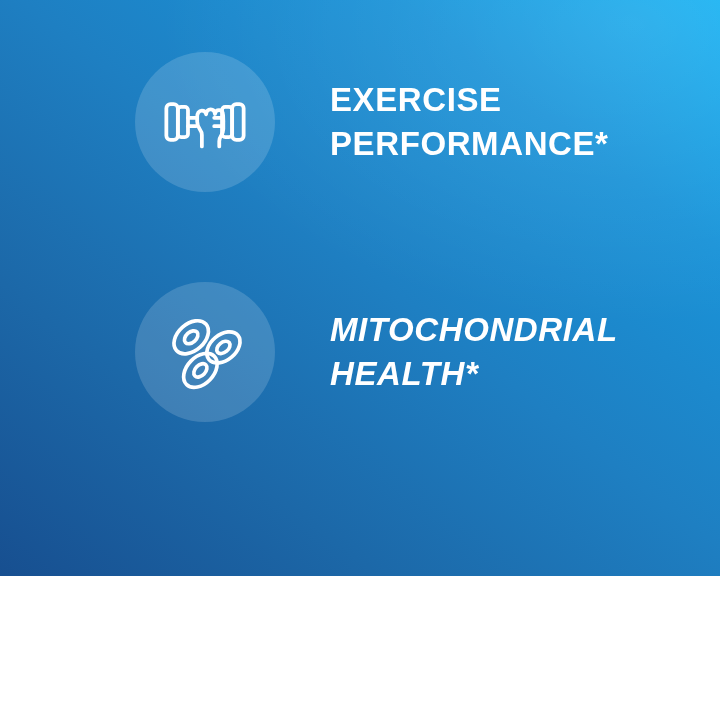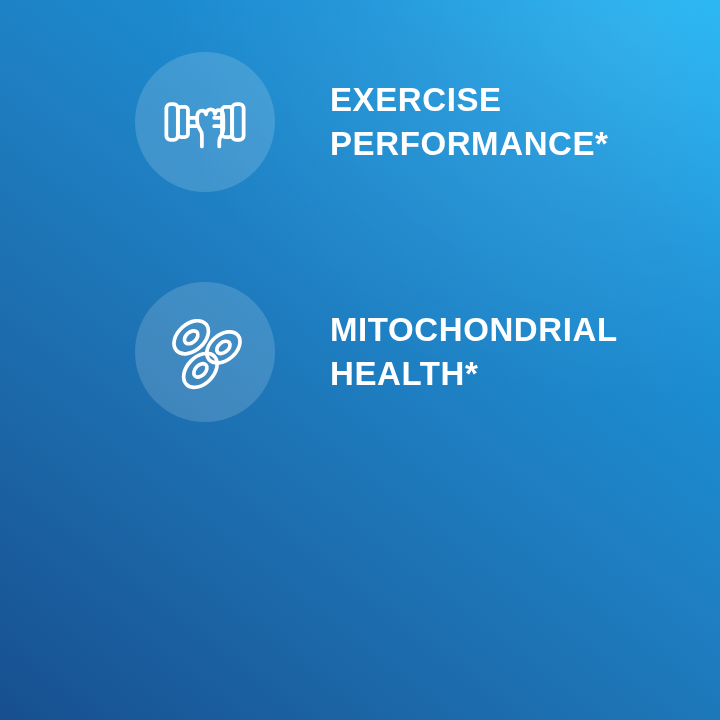--- a/index.html
+++ b/index.html
@@ -10,21 +10,21 @@
   body {
     width: 720px;
     height: 720px;
     overflow: hidden;
     font-family: "Liberation Sans", sans-serif;
   }
 
   .panel {
     position: relative;
     width: 720px;
-    height: 720px;
+    height: 576px;
     box-sizing: border-box;
     background: linear-gradient(218deg,
                 #13b0f2 0%,
                 #1a93d8 22%,
                 #1e7fc2 48%,
                 #1c68a8 74%,
                 #174f90 100%);
     overflow: hidden;
   }
 
@@ -53,20 +53,21 @@
   .benefit-row {
     display: flex;
     align-items: center;
     height: 140px;
     margin-bottom: 90px;
     padding-left: 135px;
     box-sizing: border-box;
   }
   .benefit-row:last-child {
     margin-bottom: 0;
+    font-style: italic;
   }
 
   .icon-badge {
     flex: 0 0 auto;
     width: 140px;
     height: 140px;
     border-radius: 50%;
     background: rgba(255, 255, 255, 0.155);
     display: flex;
     align-items: center;

